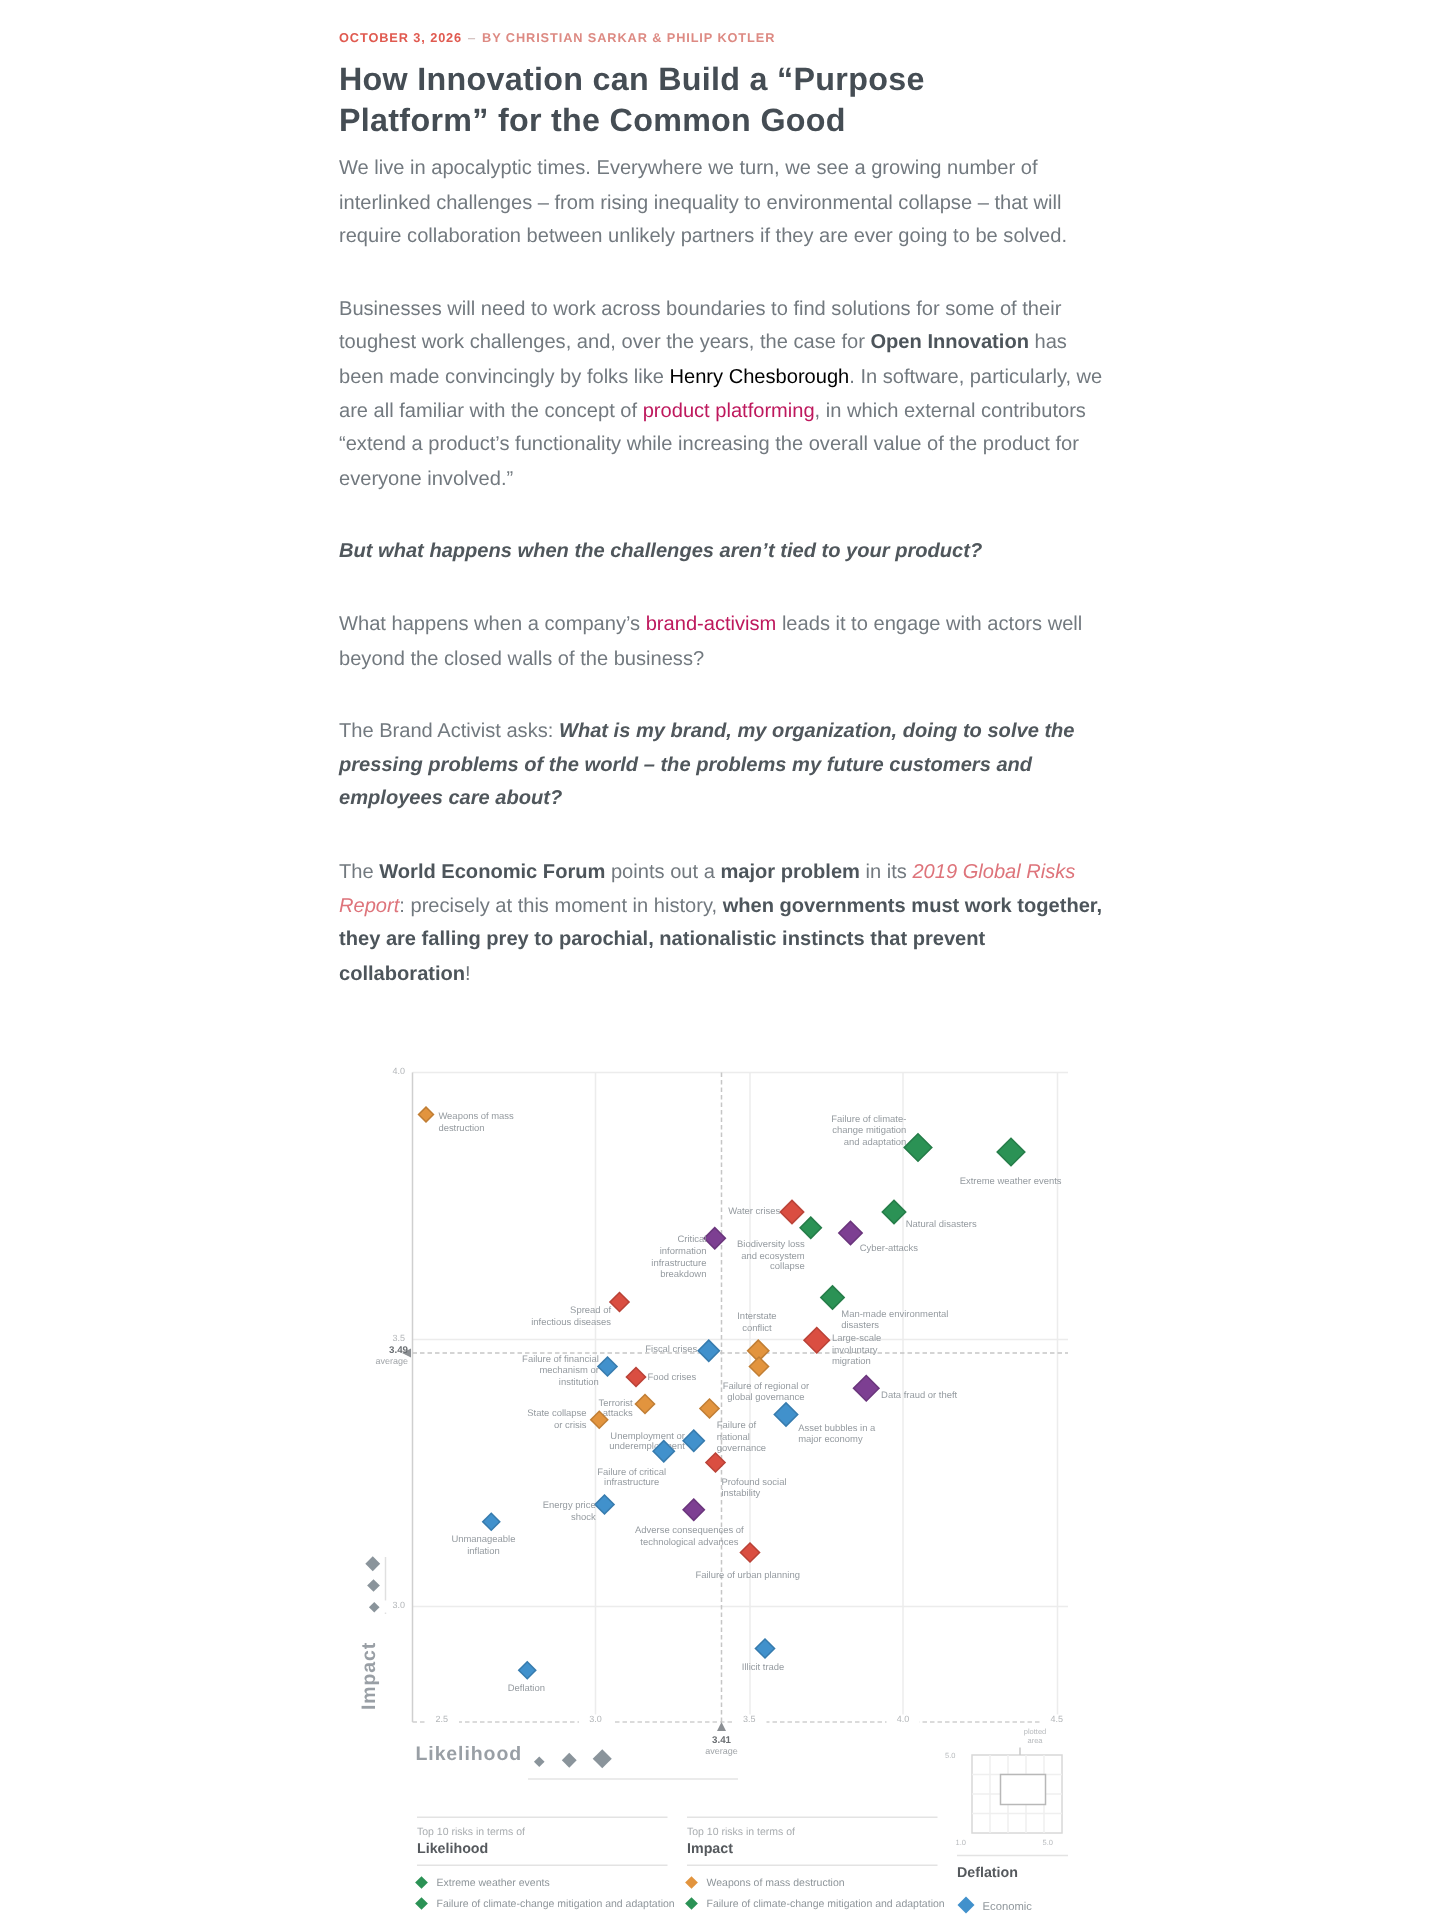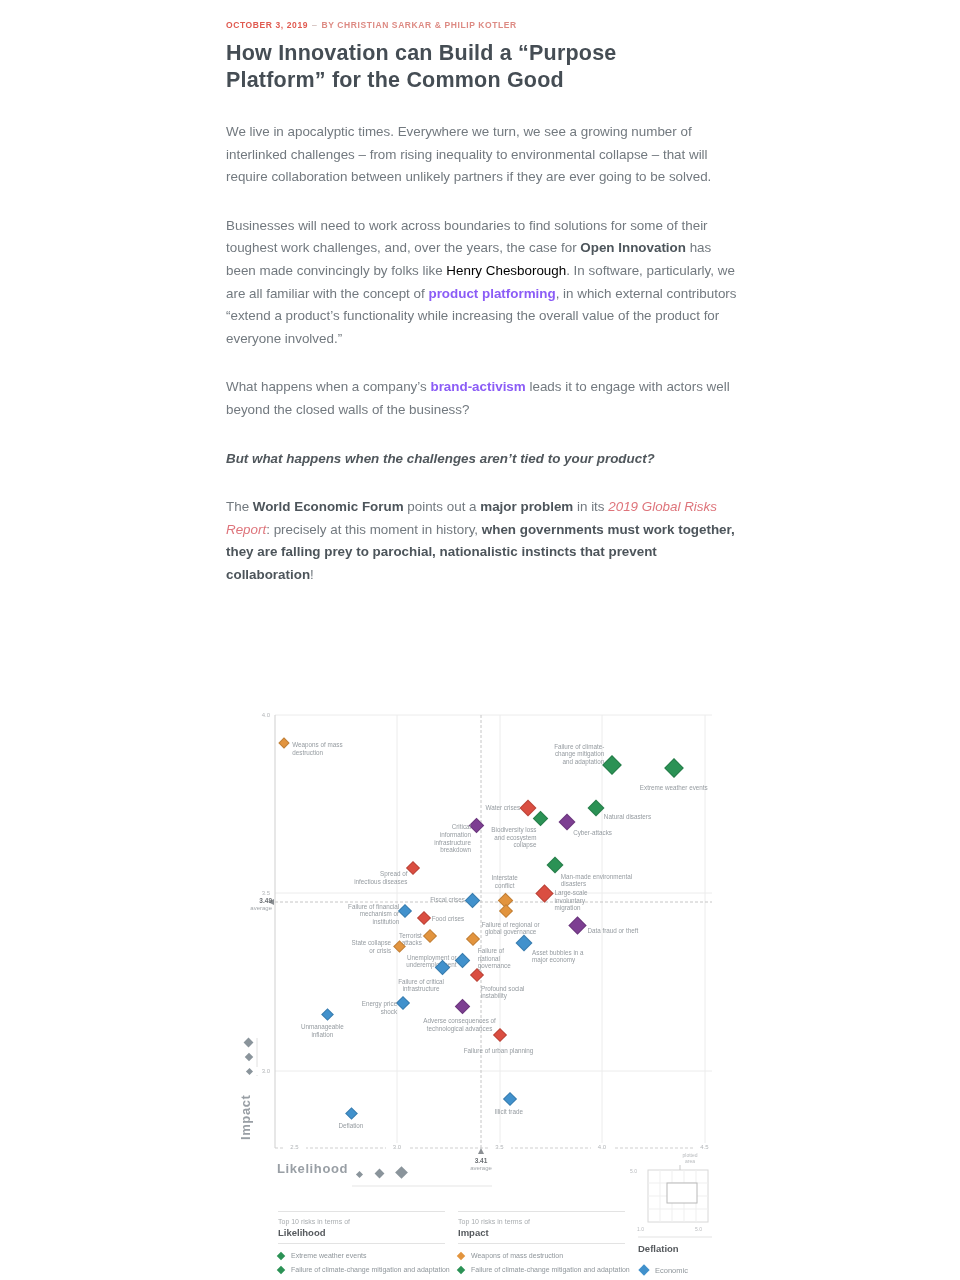--- a/index.html
+++ b/index.html
@@ -10,25 +10,25 @@
 
   
   #article { position:absolute; left:226px; top:0; width:512px; }
   .meta { margin:20px 0 10px; font-size:8.5px; letter-spacing:.6px; font-weight:bold; }
   .meta .date { color:#e05a50; }
   .meta .sep  { color:#c4a9a6; padding:0 4px; font-weight:normal; }
   .meta .byline { color:#dd8a83; }
   h1.title { width:488px; font-size:21.5px; line-height:26.5px; color:#454d54;
              font-weight:bold; letter-spacing:.2px; }
   #paras p { margin-top:26px; font-size:13.4px; line-height:22.6px; color:#72797f; }
-  #paras p:first-child { margin-top:28px; }
+  #paras p:first-child { margin-top:8px; }
   .sg-b  { font-weight:bold; color:#4d555b; }
   .sg-bi { font-weight:bold; font-style:italic; color:#50575c; }
   a.sg-link { color:#000000; text-decoration:none; }
-  a.sg-rb, span.sg-rb { color:#8b5cf6; font-weight:bold; text-decoration:none; }
+  a.sg-rb, span.sg-rb { color:#be185d; font-weight:normal; text-decoration:none; }
   a.sg-ri { color:#de747b; font-style:italic; text-decoration:none; }
 
   
   #figure { position:absolute; left:0; top:706px; width:960px; height:574px; }
   #figure svg { position:absolute; left:0; top:0; }
   .abs { position:absolute; }
   .tick { font-size:6px; color:#b3b6b9; background:#fff; line-height:8px; }
   .ytick { width:20px; text-align:right; }
   .xtick { width:22px; text-align:center; }
   .avg-num { font-size:6.5px; font-weight:bold; color:#6b6f73; line-height:8px; }
@@ -44,28 +44,29 @@
                margin-right:7px; vertical-align:-1px; }
   .mini-label { font-size:5px; color:#b7babd; line-height:6px; }
 </style>
 </head>
 <body>
 
 <div id="page">
 
   <div id="article">
     <div class="meta">
-      <span class="date">OCTOBER 3, 2019</span><span class="sep">–</span><span class="byline">BY CHRISTIAN SARKAR &amp; PHILIP KOTLER</span>
+      <span class="date">OCTOBER 3, 2026</span><span class="sep">–</span><span class="byline">BY CHRISTIAN SARKAR &amp; PHILIP KOTLER</span>
     </div>
     <h1 class="title">How Innovation can Build a “Purpose Platform” for the Common Good</h1>
     <div id="paras">
         <p><span>We live in apocalyptic times. Everywhere we turn, we see a growing number of interlinked challenges – from rising inequality to environmental collapse – that will require collaboration between unlikely partners if they are ever going to be solved.</span></p>
         <p><span>Businesses will need to work across boundaries to find solutions for some of their toughest work challenges, and, over the years, the case for </span><span class="sg-b">Open Innovation</span><span> has been made convincingly by folks like </span><a class="sg-link">Henry Chesborough</a><span>. In software, particularly, we are all familiar with the concept of </span><a class="sg-rb">product platforming</a><span>, in which external contributors “extend a product’s functionality while increasing the overall value of the product for everyone involved.”</span></p>
+        <p><span class="sg-bi">But what happens when the challenges aren’t tied to your product?</span></p>
         <p><span>What happens when a company’s </span><span class="sg-rb">brand-activism</span><span> leads it to engage with actors well beyond the closed walls of the business?</span></p>
-        <p><span class="sg-bi">But what happens when the challenges aren’t tied to your product?</span></p>
+        <p><span>The Brand Activist asks: </span><span class="sg-bi">What is my brand, my organization, doing to solve the pressing problems of the world – the problems my future customers and employees care about?</span></p>
         <p><span>The </span><span class="sg-b">World Economic Forum</span><span> points out a </span><span class="sg-b">major problem</span><span> in its </span><a class="sg-ri">2019 Global Risks Report</a><span>: precisely at this moment in history, </span><span class="sg-b">when governments must work together, they are falling prey to parochial, nationalistic instincts that prevent collaboration</span><span>!</span></p>
       </div>
   </div>
 
   <div id="figure">
     <svg width="960" height="574" viewBox="0 0 960 574">
 
       <line x1="397" y1="9" x2="397" y2="442" stroke="#ececec"></line>
       <line x1="500" y1="9" x2="500" y2="442" stroke="#ececec"></line>
       <line x1="602" y1="9" x2="602" y2="442" stroke="#ececec"></line>

